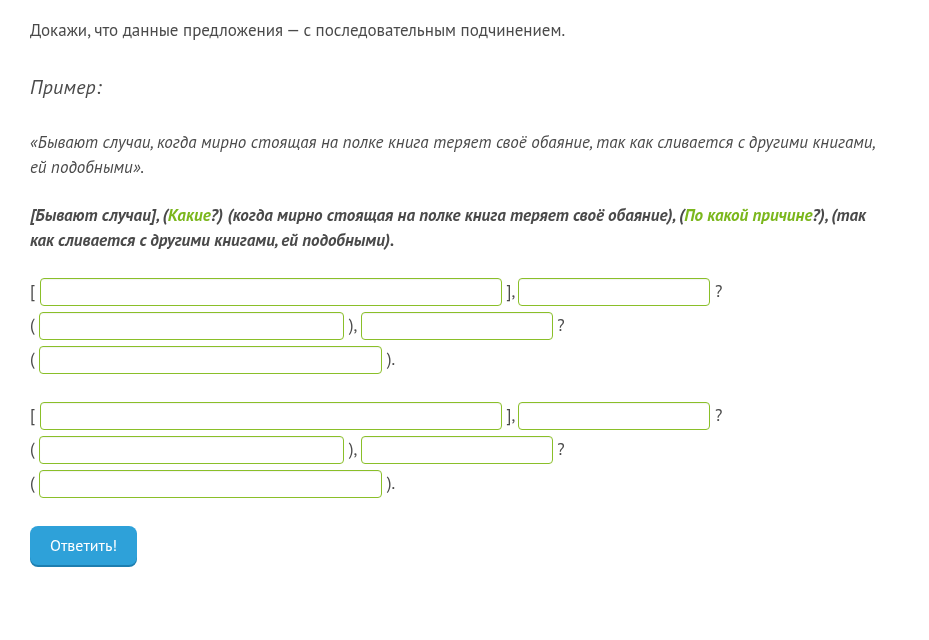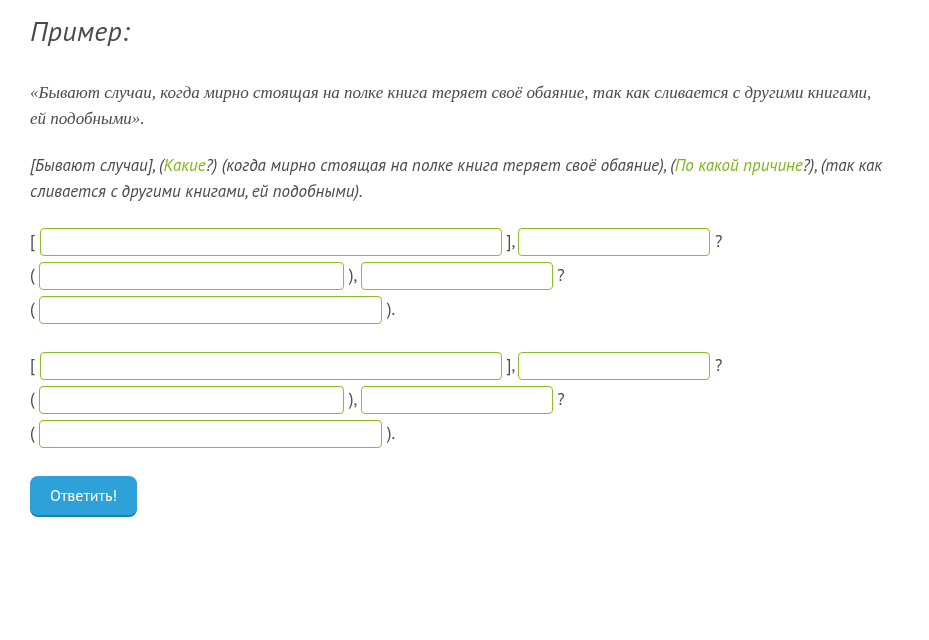--- a/index.html
+++ b/index.html
@@ -18,35 +18,35 @@
     padding: 10px 40px 20px 30px;
   }
   .instruction {
     color: #4a4a4a;
     margin-top: 8px;
     margin-bottom: 28px;
   }
   .example-heading {
     font-style: italic;
     font-weight: 400;
-    font-size: 28px;
+    font-size: 20px;
     color: #4a4a4a;
     margin: 0 0 28px 0;
     letter-spacing: 0.2px;
   }
   .example-text {
     font-style: italic;
     color: #4a4a4a;
     margin-bottom: 22px;
-    font-family: Liberation Serif, serif;
   }
   .example-analysis {
     font-style: italic;
     color: #4a4a4a;
     margin-bottom: 24px;
+    font-weight: bold;
   }
   .green {
     color: #7bb71d;
   }
   .task-block {
     margin-bottom: 28px;
   }
   .task-sentence {
     font-weight: 700;
     color: #4a4a4a;
@@ -91,20 +91,21 @@
     font-family: inherit;
     cursor: pointer;
     box-shadow: 0 2px 0 #1d7eb0;
   }
 </style>
 </head>
 <body>
 
 <div class="page">
 
+  <div class="instruction">Докажи, что данные предложения — с последовательным подчинением.</div>
 
   <h2 class="example-heading">Пример:</h2>
 
   <div class="example-text">«Бывают случаи, когда мирно стоящая на полке книга теряет своё обаяние, так как сливается с другими книгами, ей подобными».</div>
 
   <div class="example-analysis">
     <span>[Бывают случаи], (</span><span class="green">Какие</span><span>?) (когда мирно стоящая на полке книга теряет своё обаяние), (</span><span class="green">По какой причине</span><span>?), (так как сливается с другими книгами, ей подобными).</span>
   </div>
 
   

